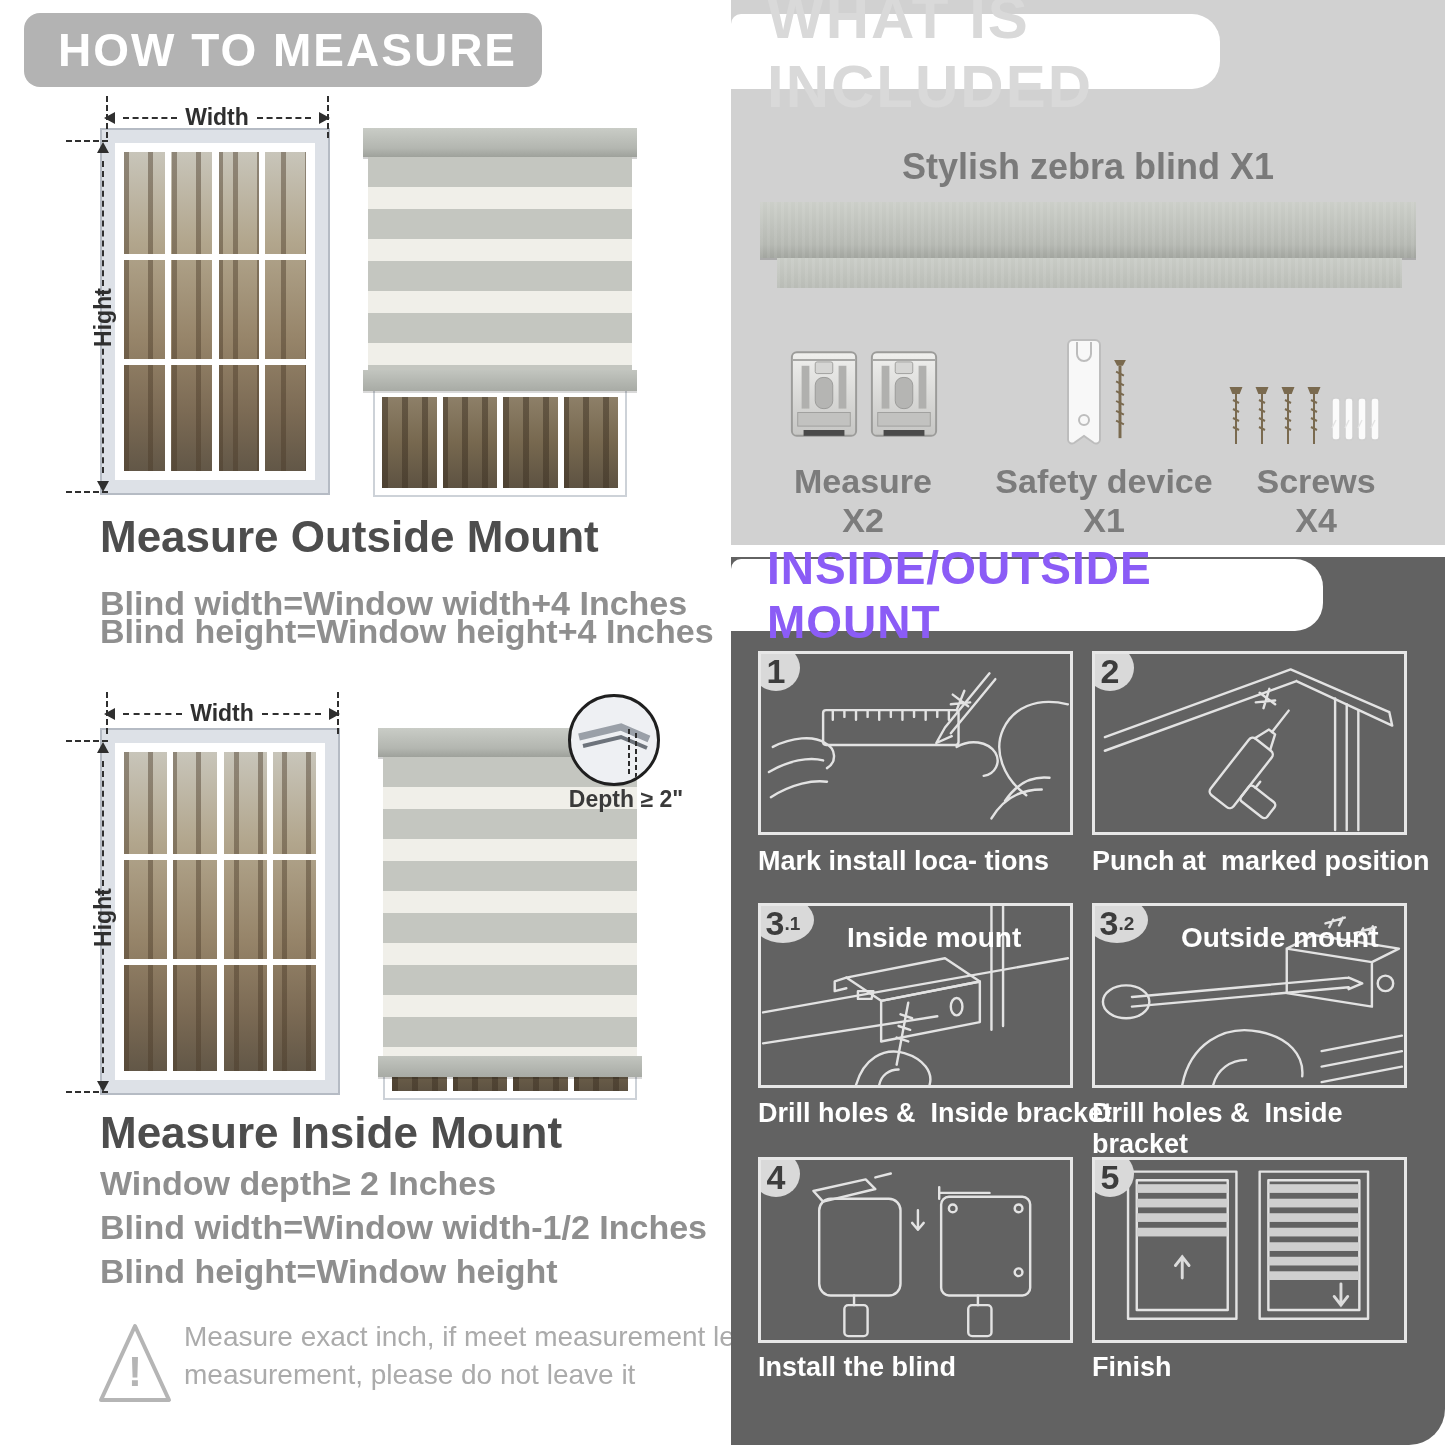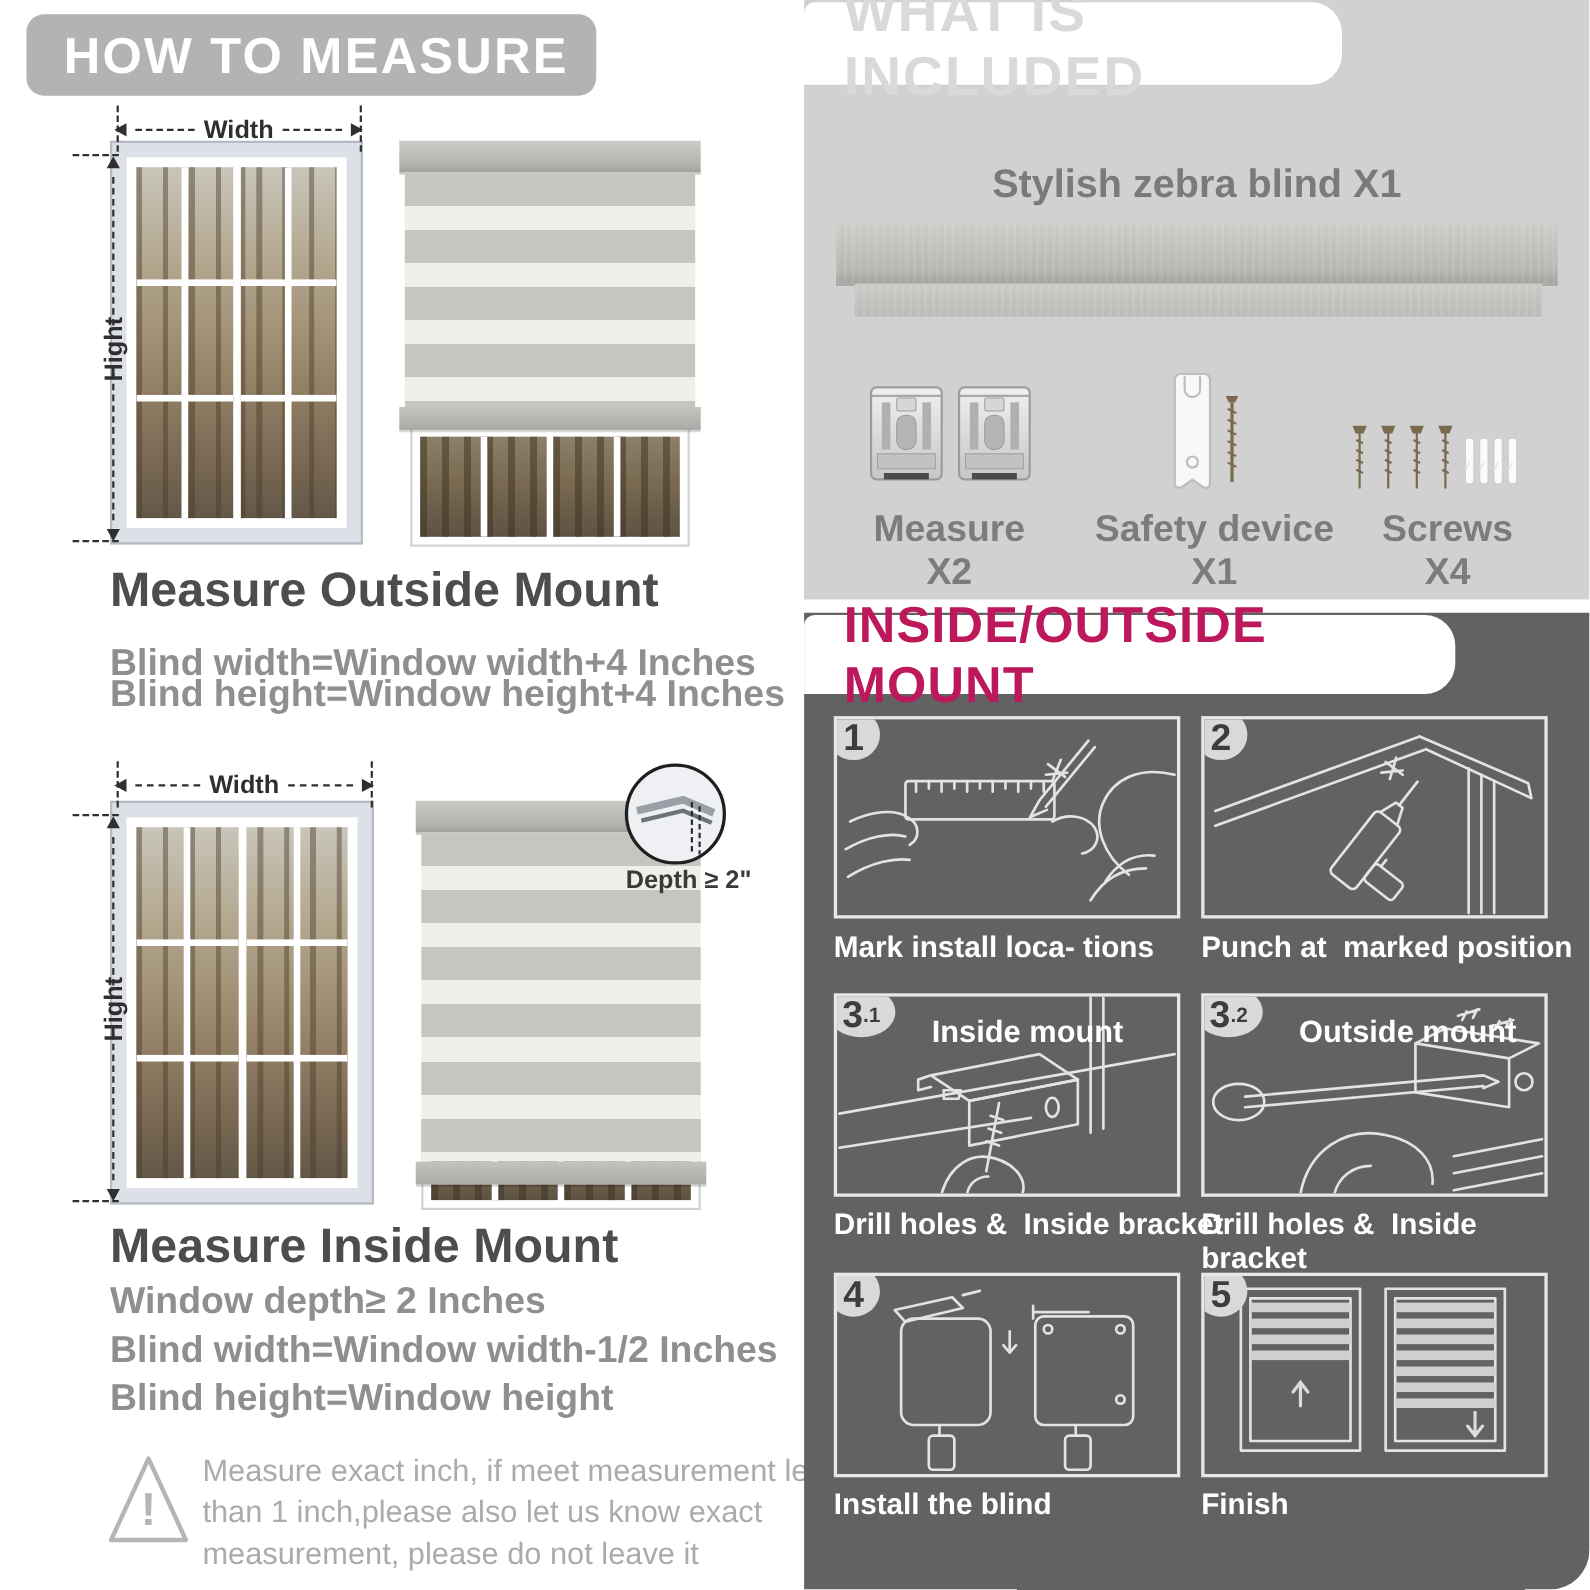--- a/index.html
+++ b/index.html
@@ -191,27 +191,26 @@
 <div class="abs sec-line" style="left:100px;top:1252px">Blind height=Window height</div>
 
 <div class="abs" style="left:95px;top:1318px;width:80px;height:94px">
   <svg viewBox="0 0 80 94" style="width:100%;height:100%">
     <path d="M40,8 L74,82 H6 Z" stroke="#b5b5b5" stroke-width="4" fill="none" stroke-linejoin="round"></path>
     <text x="40" y="68" text-anchor="middle" font-size="42" font-weight="bold" fill="#b5b5b5">!</text>
   </svg>
 </div>
 <div class="abs" style="left:184px;top:1318px">
   <div class="warn-line">Measure exact inch, if meet measurement less</div>
-  <div class="warn-line">than 1 inch,please also let us know exact</div>
   <div class="warn-line">measurement, please do not leave it</div>
 </div>
 
 <div class="abs" style="left:731px;top:0;width:714px;height:545px;background:#d1d1d1"></div>
 
-<div class="abs pill-white" style="left:731px;top:2px;width:489px;height:75px;font-size:50px;letter-spacing:2px;color:#d9d9d9">
+<div class="abs pill-white" style="left:731px;top:14px;width:489px;height:75px;font-size:60px;letter-spacing:2px;color:#d9d9d9">
   <span>WHAT IS INCLUDED</span>
 </div>
 
 <div class="abs" style="left:731px;top:146px;width:714px;text-align:center;font-size:36px;font-weight:700;color:#7a7a7a">Stylish zebra blind X1</div>
 
 <div class="abs headrail" style="left:760px;top:202px;width:656px;height:56px;background:
      repeating-linear-gradient(90deg,rgba(255,255,255,.07) 0 3px,rgba(0,0,0,0) 3px 7px),
      linear-gradient(180deg,#ccCFc9,#b6b9b3 75%,#a2a59f)"></div>
 <div class="abs" style="left:777px;top:258px;width:625px;height:30px;background:
      repeating-linear-gradient(90deg,rgba(255,255,255,.08) 0 3px,rgba(0,0,0,0) 3px 7px),
@@ -286,21 +285,21 @@
   </g>
   <path d="M108,34 l-4,8 M121,34 l-4,8 M134,34 l-4,8 M147,34 l-4,8" stroke="#e5e5e5" stroke-width="1.5"></path>
 </svg>
 
 <div class="abs item-label" style="left:778px;top:462px;width:170px">Measure X2</div>
 <div class="abs item-label" style="left:990px;top:462px;width:228px">Safety device X1</div>
 <div class="abs item-label" style="left:1238px;top:462px;width:156px">Screws X4</div>
 
 <div class="abs" style="left:731px;top:557px;width:714px;height:888px;background:#626262;border-bottom-right-radius:36px"></div>
 
-<div class="abs pill-white" style="left:731px;top:559px;width:592px;height:72px;font-size:46px;letter-spacing:1px;color:#be185d">
+<div class="abs pill-white" style="left:731px;top:559px;width:592px;height:72px;font-size:46px;letter-spacing:1px;color:#8b5cf6">
   <span>INSIDE/OUTSIDE MOUNT</span>
 </div>
 
 <div class="panel" style="left:758px;top:651px;width:315px;height:184px">
   <svg class="art" viewBox="0 0 315 184">
     <g class="lineart">
       <rect x="62" y="58" width="140" height="36" rx="3"></rect>
       <path d="M72,58 v10 M84,58 v7 M96,58 v10 M108,58 v7 M120,58 v10 M132,58 v7 M144,58 v10 M156,58 v7 M168,58 v10 M180,58 v7 M192,58 v10"></path>
       <path d="M196,42 l16,12 M208,38 l-8,20 M214,50 l-20,2"></path>
       <path d="M240,26 L194,82 M234,20 L188,76 M188,76 l-9,16 l16,-7"></path>

